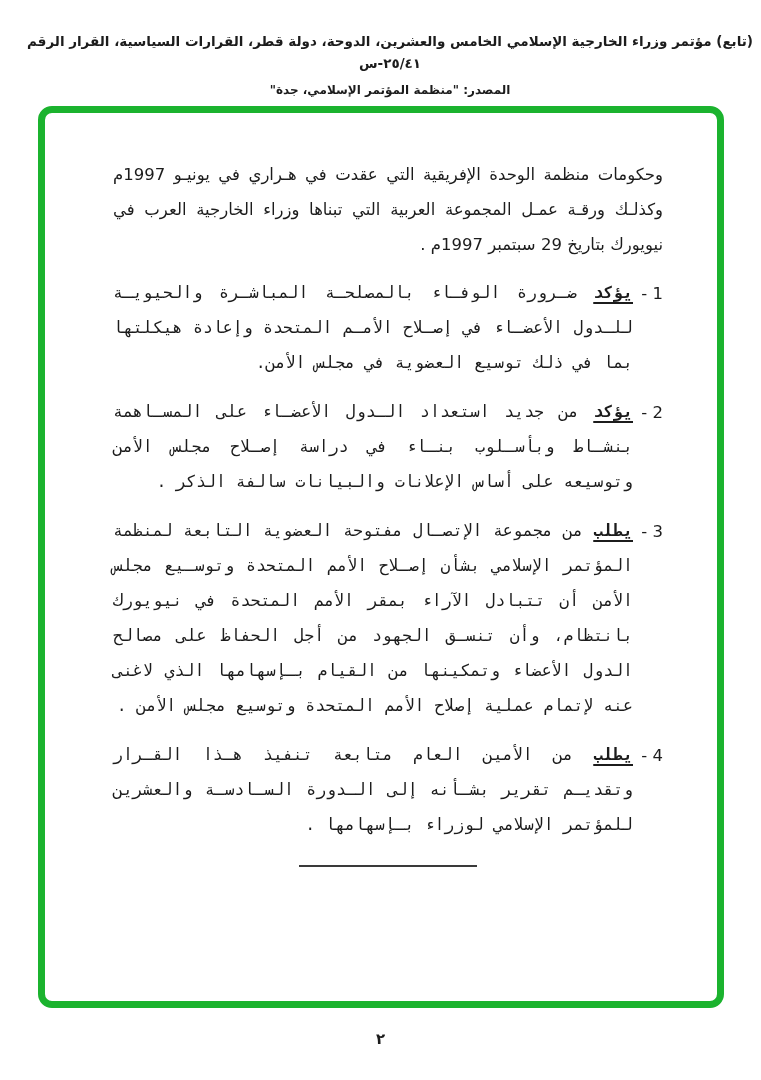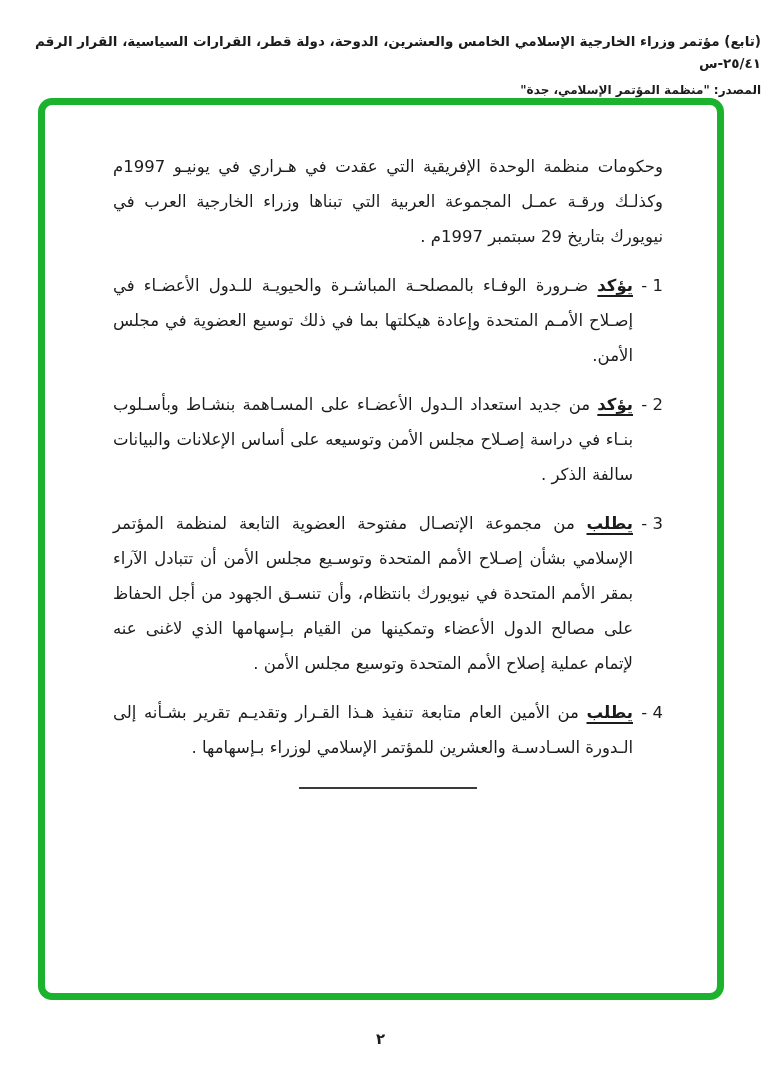--- a/index.html
+++ b/index.html
@@ -9,31 +9,31 @@
     font-family: "DejaVu Sans", sans-serif;
     color: #1c1c1c;
     position: relative;
     overflow: hidden;
   }
   .page { position: absolute; inset: 0; }
 
   
   .doc-header {
     position: absolute; top: 30px; left: 0; right: 0;
-    text-align: right; direction: rtl;
+    text-align: center; direction: rtl;
     font-weight: bold;
     padding-left: 19px;
   }
   .hdr-line1 { font-size: 13.5px; line-height: 22px; letter-spacing: 0; }
   .hdr-line2 { font-size: 12px; line-height: 20px; margin-top: 6px; }
 
   
   .green-box {
     position: absolute;
-    left: 38px; top: 98px;
+    left: 38px; top: 106px;
     width: 686px; height: 902px;
     box-sizing: border-box;
     border: 7px solid #1bb32e;
     border-radius: 14px;
     background: #ffffff;
   }
   .content {
     direction: rtl;
     box-sizing: border-box;
     padding: 44px 54px 0 68px;
@@ -49,20 +49,21 @@
     margin: 0 0 14px 0;
   }
   .item-num {
     flex: 0 0 30px;
     white-space: nowrap;
   }
   .item-text {
     flex: 1 1 auto;
     margin: 0;
     text-align: justify;
+    font-family: Liberation Mono, monospace;
   }
   .kw {
     font-weight: bold;
     text-decoration: underline;
     text-decoration-thickness: 2px;
     text-underline-offset: 4px;
   }
   .divider {
     width: 178px;
     border-top: 2px solid #3a3a3a;

